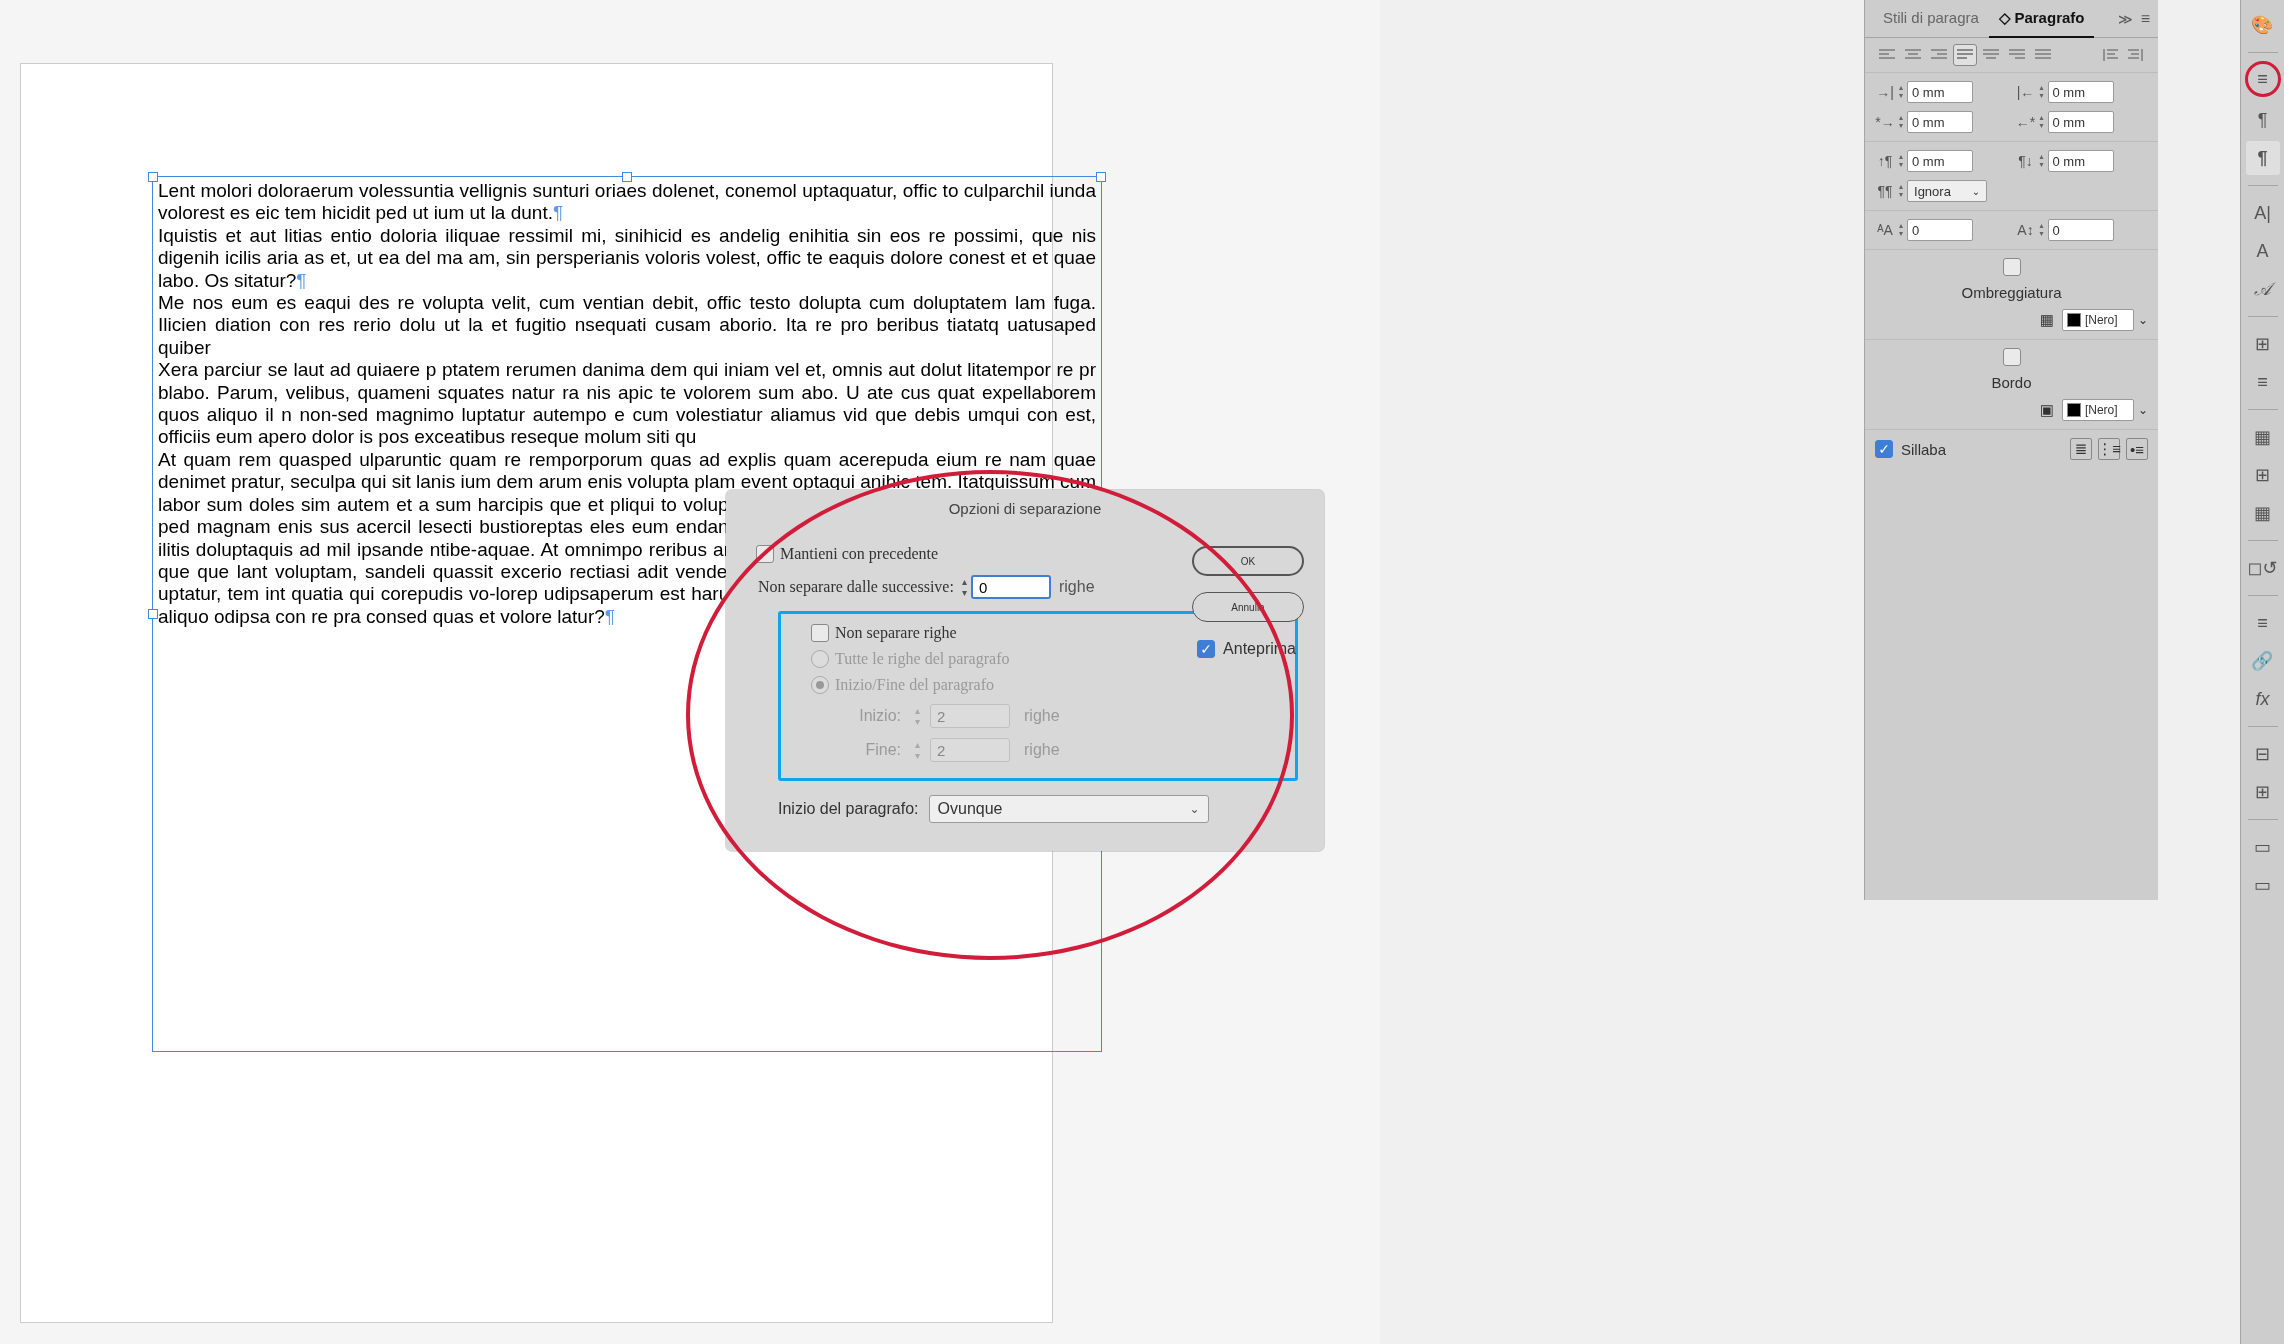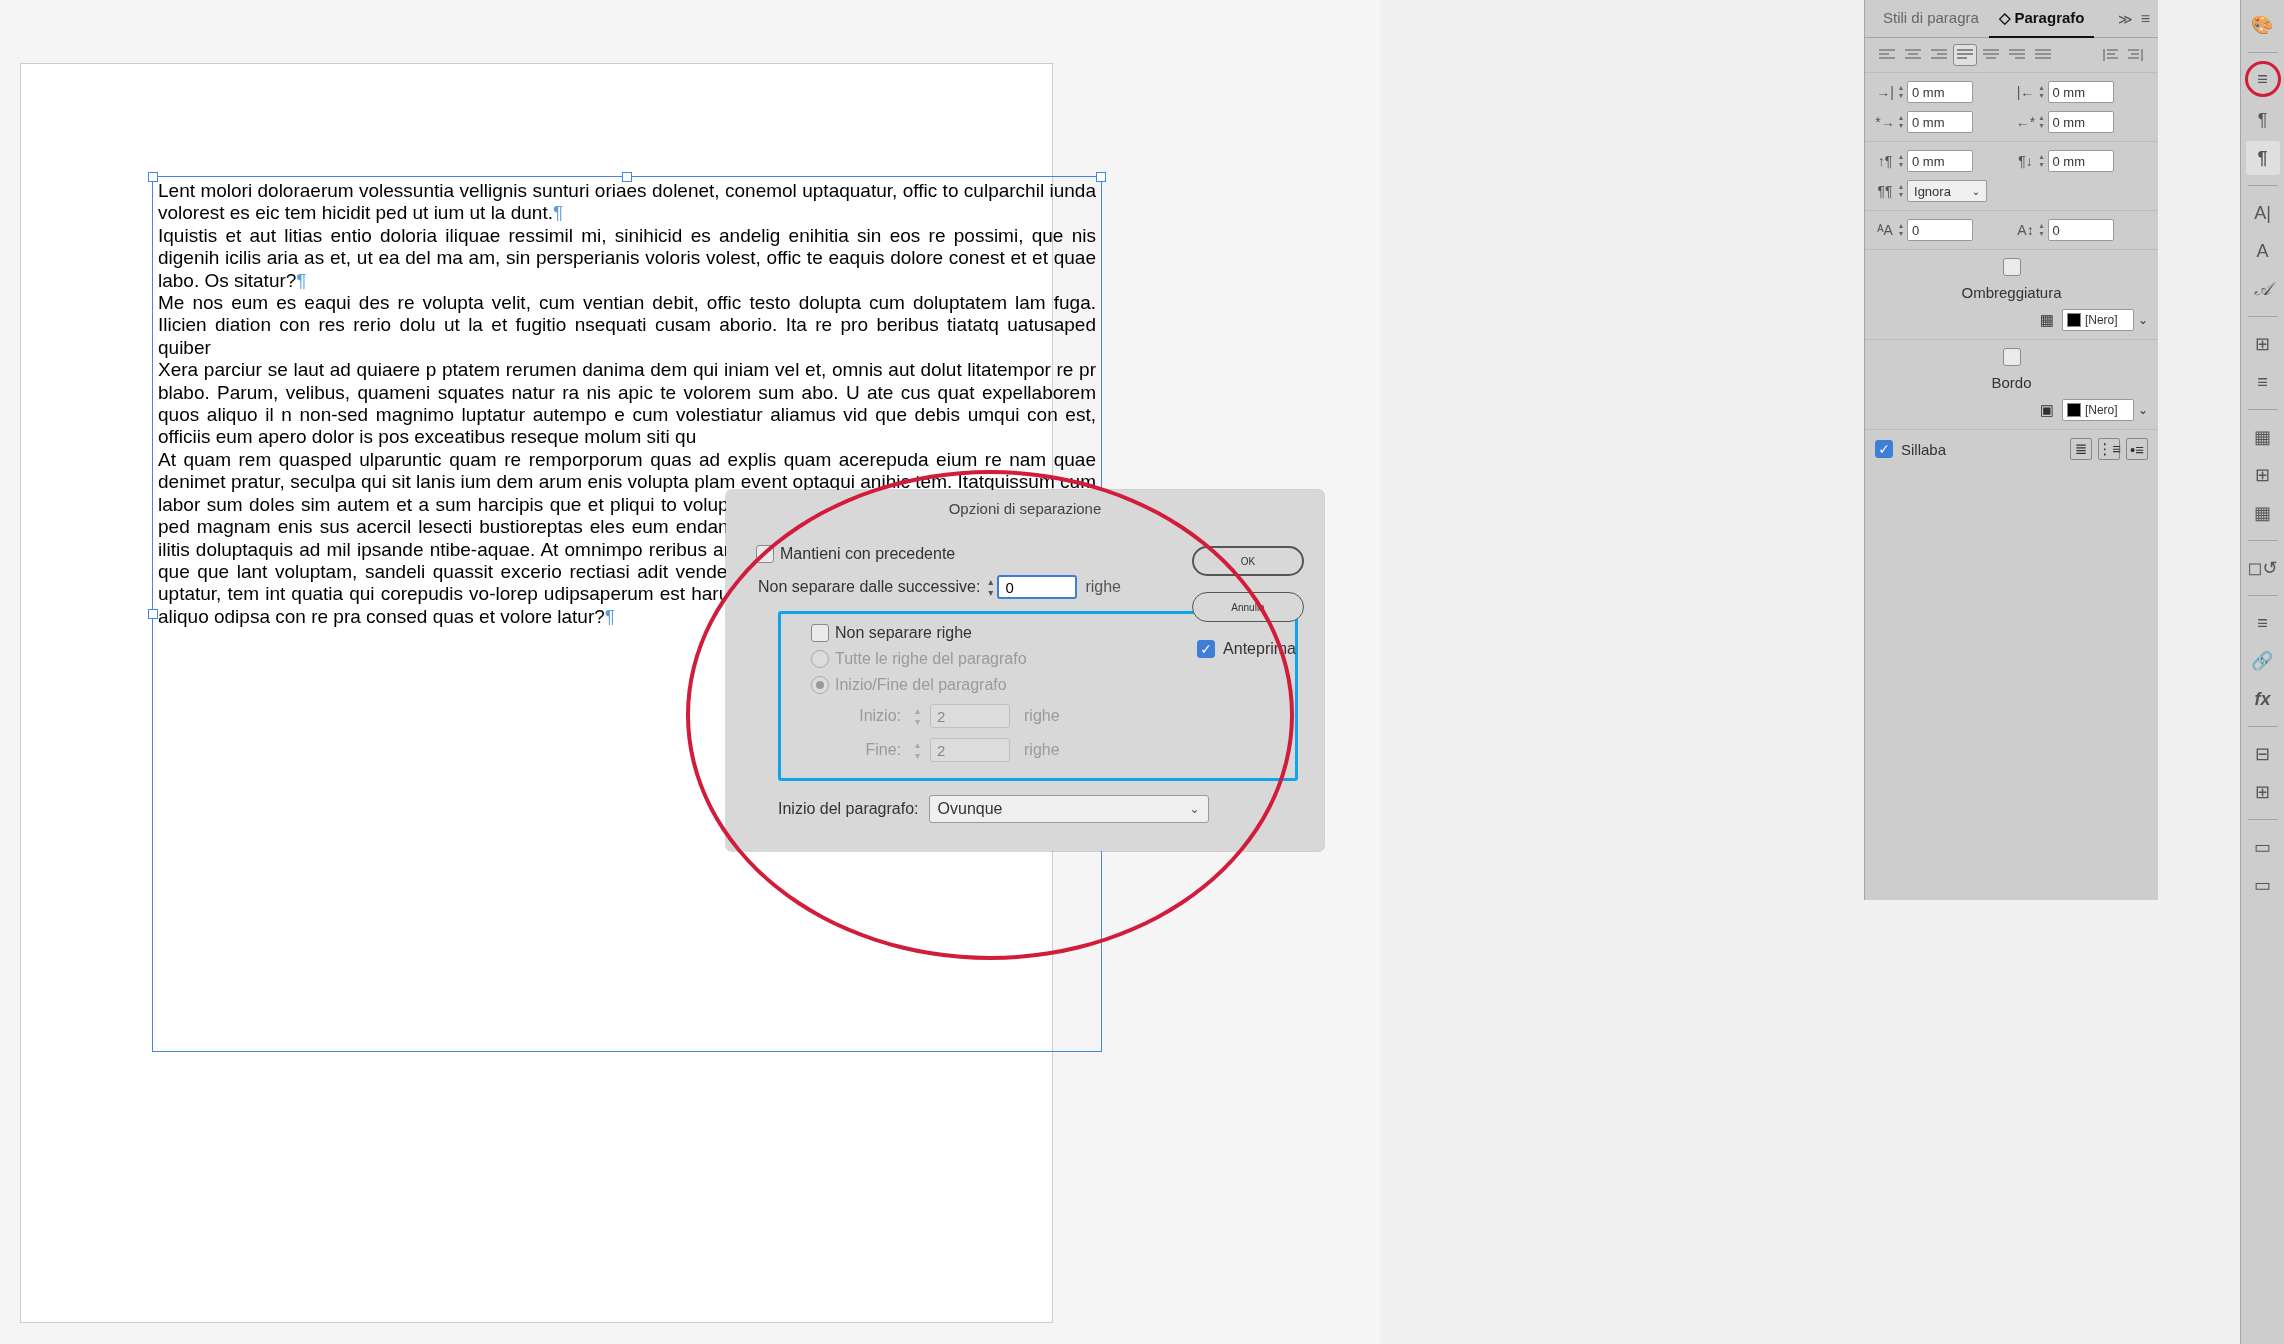--- a/index.html
+++ b/index.html
@@ -52,21 +52,21 @@
   color: #333;
 }
 .dialog-title {
   text-align: center;
   padding: 10px 0 8px;
   font-size: 15px;
   color: #444;
 }
 .dialog-body { padding: 8px 0 18px 26px; }
 .dialog-row { display: flex; align-items: center; margin: 12px 0; }
-.dialog-row label { margin-left: 6px; }
+.dialog-row label { margin-left: 6px; font-family: Liberation Serif, serif; }
 .checkbox {
   width: 18px; height: 18px; border: 1px solid #8a8a8a; border-radius: 3px; background: #eaeaea; display: inline-flex; align-items: center; justify-content: center;
 }
 .checkbox.checked { background: #3f7ed6; border-color: #3f7ed6; color: #fff; font-size: 14px; }
 .stepper {
   display: inline-flex; flex-direction: column; justify-content: center; margin: 0 4px 0 8px; font-size: 10px; color: #555;
 }
 .stepper.disabled { color: #aaa; }
 .num-input {
   width: 80px; height: 24px; border: 1px solid #9a9a9a; background: #fff; border-radius: 3px; padding: 0 6px; font-size: 15px;
@@ -483,20 +483,20 @@
   <div class="tb-icon">≡</div>
   <div class="tb-sep"></div>
   <div class="tb-icon">▦</div>
   <div class="tb-icon">⊞</div>
   <div class="tb-icon">▦</div>
   <div class="tb-sep"></div>
   <div class="tb-icon">◻↺</div>
   <div class="tb-sep"></div>
   <div class="tb-icon">≡</div>
   <div class="tb-icon">🔗</div>
-  <div class="tb-icon" style="font-style:italic;font-weight:bold;">fx</div>
+  <div class="tb-icon" style="font-style:italic;">fx</div>
   <div class="tb-sep"></div>
   <div class="tb-icon">⊟</div>
   <div class="tb-icon">⊞</div>
   <div class="tb-sep"></div>
   <div class="tb-icon">▭</div>
   <div class="tb-icon">▭</div>
 </div>
 
 </body></html>

